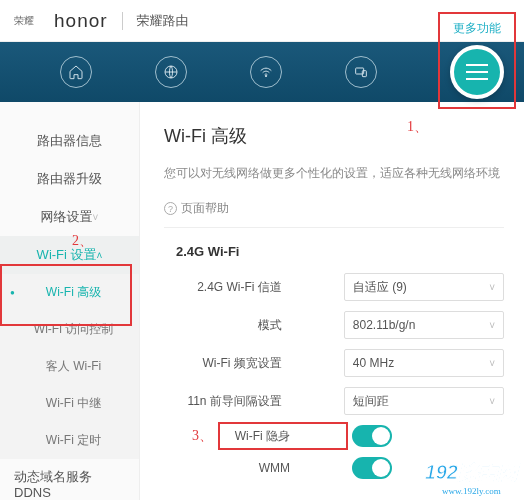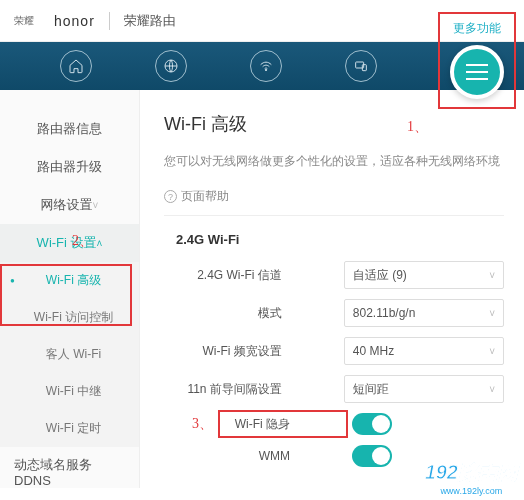--- a/index.html
+++ b/index.html
@@ -1,24 +1,24 @@
 <!DOCTYPE html>
 <html><head>
 <meta charset="utf-8">
 <style>
   * { box-sizing: border-box; margin: 0; padding: 0; font-family: "Microsoft YaHei", Arial, sans-serif; }
   body { width: 524px; height: 500px; background: #fff; overflow: hidden; position: relative; }
 
   .header-top { height: 42px; display: flex; align-items: center; padding: 0 14px; border-bottom: 1px solid #eee; }
-  .logo-text { font-size: 14px; letter-spacing: 1px; color: #333; font-weight: 300; }
+  .logo-text { font-size: 19px; letter-spacing: 1px; color: #333; font-weight: 300; }
   .logo-pre { font-size: 10px; color: #666; margin-right: 20px; }
   .vbar { width: 1px; height: 18px; background: #ccc; margin: 0 14px; }
   .device-name { font-size: 13px; color: #555; }
 
-  .nav-band { height: 48px; background: linear-gradient(#1a587a, #0f4968); display: flex; align-items: center; padding-left: 60px; gap: 63px; position: relative; }
+  .nav-band { height: 60px; background: linear-gradient(#1a587a, #0f4968); display: flex; align-items: center; padding-left: 60px; gap: 63px; position: relative; }
   .nav-icon { width: 32px; height: 32px; border: 1.5px solid #9fbecd; border-radius: 50%; display: flex; align-items: center; justify-content: center; color: #cfe0e9; }
   .nav-icon svg { width: 16px; height: 16px; stroke: #cfe0e9; fill: none; stroke-width: 1.5; }
 
   .more-box { position: absolute; right: 8px; top: -30px; width: 78px; border: 2px solid #e2373a; padding-bottom: 8px; text-align: center; }
   .more-label { font-size: 12px; color: #20b0c6; padding: 6px 0 8px; }
   .fab { width: 54px; height: 54px; background: #17b4ae; border: 4px solid #fff; border-radius: 50%; margin: 0 auto; display: flex; flex-direction: column; align-items: center; justify-content: center; gap: 5px; box-shadow: 0 2px 6px rgba(0,0,0,.2); }
   .fab span { width: 22px; height: 2px; background: #fff; }
 
   .anno { position: absolute; color: #e2373a; font-size: 14px; font-family: serif; }
 
@@ -44,21 +44,21 @@
   .form-row { display: flex; align-items: center; margin-bottom: 10px; gap: 48px; }
   .form-label { width: 140px; text-align: right; font-size: 12px; color: #555; padding-right: 14px; }
   .select { width: 170px; height: 28px; border: 1px solid #ddd; border-radius: 2px; font-size: 12px; color: #555; padding: 8px 8px; display: flex; align-items: center; justify-content: space-between; background: #fff; }
   .select .car { font-size: 10px; color: #bbb; }
   .toggle { width: 40px; height: 22px; background: #17b4ae; border-radius: 11px; position: relative; }
   .toggle::after { content: ""; position: absolute; width: 18px; height: 18px; background: #fff; border-radius: 50%; top: 2px; right: 2px; }
 
   .hl-toggle { position: absolute; border: 2px solid #e2373a; pointer-events: none; }
 
   .watermark { position: absolute; right: 6px; bottom: 4px; font-size: 20px; font-weight: bold; font-style: italic; color: #2aa8e8; -webkit-text-stroke: 1px #fff; text-shadow: 1px 1px 0 #fff; }
-  .watermark small { display:block; font-size:9px; color:#2aa8e8; font-style: normal; font-weight: normal; text-align:center; -webkit-text-stroke:0; text-shadow:none;}
+  .watermark small { display:block; font-size:9px; color:#2aa8e8; font-style: normal; font-weight: normal; text-align:center; -webkit-text-stroke:0; text-shadow:none;font-family:Liberation Serif, serif;}
 </style>
 </head>
 <body>
 
 <div class="header-top">
   <span class="logo-pre">荣耀</span>
   <span class="logo-text">honor</span>
   <div class="vbar"></div>
   <span class="device-name">荣耀路由</span>
 </div>

